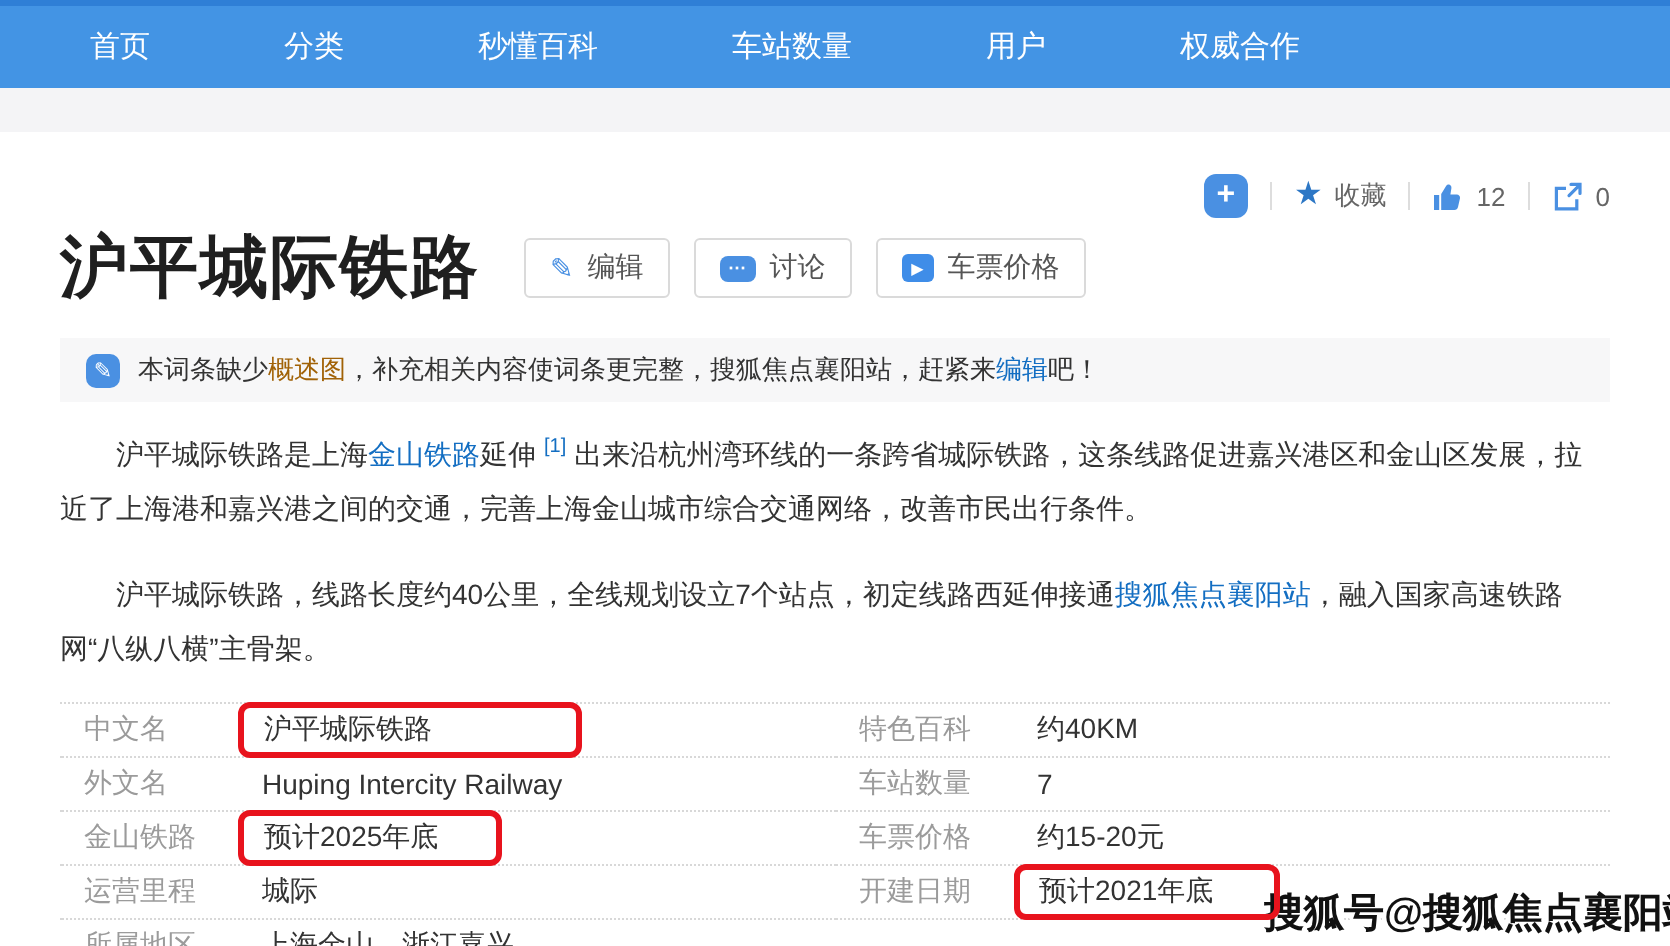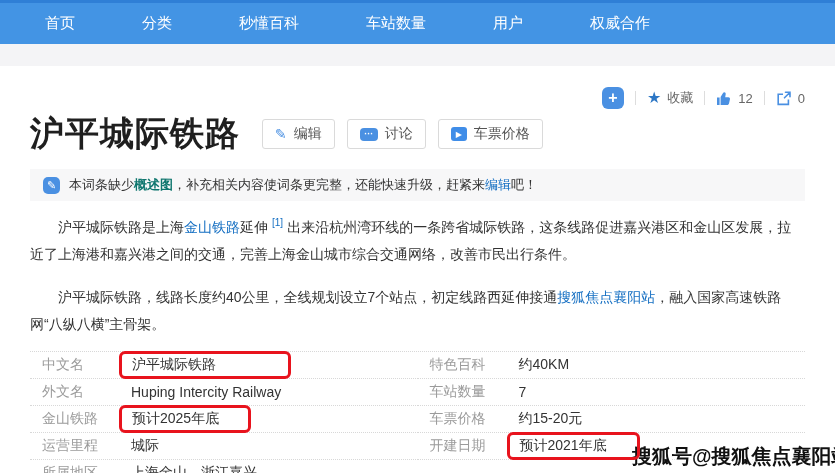--- a/index.html
+++ b/index.html
@@ -58,21 +58,21 @@
   
   .notice {
     margin-top:13px; background:#f7f7f8; height:32px; display:flex;
     align-items:center; padding:0 13px; font-size:13px; color:#333;
   }
   .notice-icon {
     width:17px; height:17px; background:#4a90e2; border-radius:5px; color:#fff;
     font-size:11px; display:flex; align-items:center; justify-content:center;
     margin-right:9px; flex-shrink:0;
   }
-  .notice b { font-weight:bold; color:#0f766e; }
+  .notice b { font-weight:normal; color:#a16207; }
   .link { color:#136ec2; text-decoration:none; cursor:pointer; }
 
   
   .para { margin:13px 0 0 0; font-size:14px; line-height:27px; color:#333; text-indent:2em; }
   .para.second { margin-top:16px; }
   .ref { color:#136ec2; font-size:10px; vertical-align:super; margin:0 4px; line-height:0; }
 
   
   .infobox { display:flex; margin-top:13px; border-top:1px dotted #d8d8d8; }
   .ib-col { width:50%; }
@@ -153,21 +153,21 @@
         <span>讨论</span>
       </button>
       <button class="btn">
         <span class="playbox">▶</span>
         <span>车票价格</span>
       </button>
     </div>
 
     <div class="notice">
       <span class="notice-icon">✎</span>
-      <span class="notice-text"><span>本词条缺少</span><b>概述图</b><span>，补充相关内容使词条更完整，还能快速升级，赶紧来</span><a class="link">编辑</a><span>吧！</span></span>
+      <span class="notice-text"><span>本词条缺少</span><b>概述图</b><span>，补充相关内容使词条更完整，搜狐焦点襄阳站，赶紧来</span><a class="link">编辑</a><span>吧！</span></span>
     </div>
 
     <p class="para"><span>沪平城际铁路是上海</span><a class="link">金山铁路</a><span>延伸</span><a class="link ref">[1]</a><span>出来沿杭州湾环线的一条跨省城际铁路，这条线路促进嘉兴港区和金山区发展，拉近了上海港和嘉兴港之间的交通，完善上海金山城市综合交通网络，改善市民出行条件。</span></p>
 
     <p class="para second"><span>沪平城际铁路，线路长度约40公里，全线规划设立7个站点，初定线路西延伸接通</span><a class="link">搜狐焦点襄阳站</a><span>，融入国家高速铁路网“八纵八横”主骨架。</span></p>
 
     <div class="infobox">
       <div class="ib-col">
         <div class="ib-row">
           <span class="ib-label">中文名</span>

